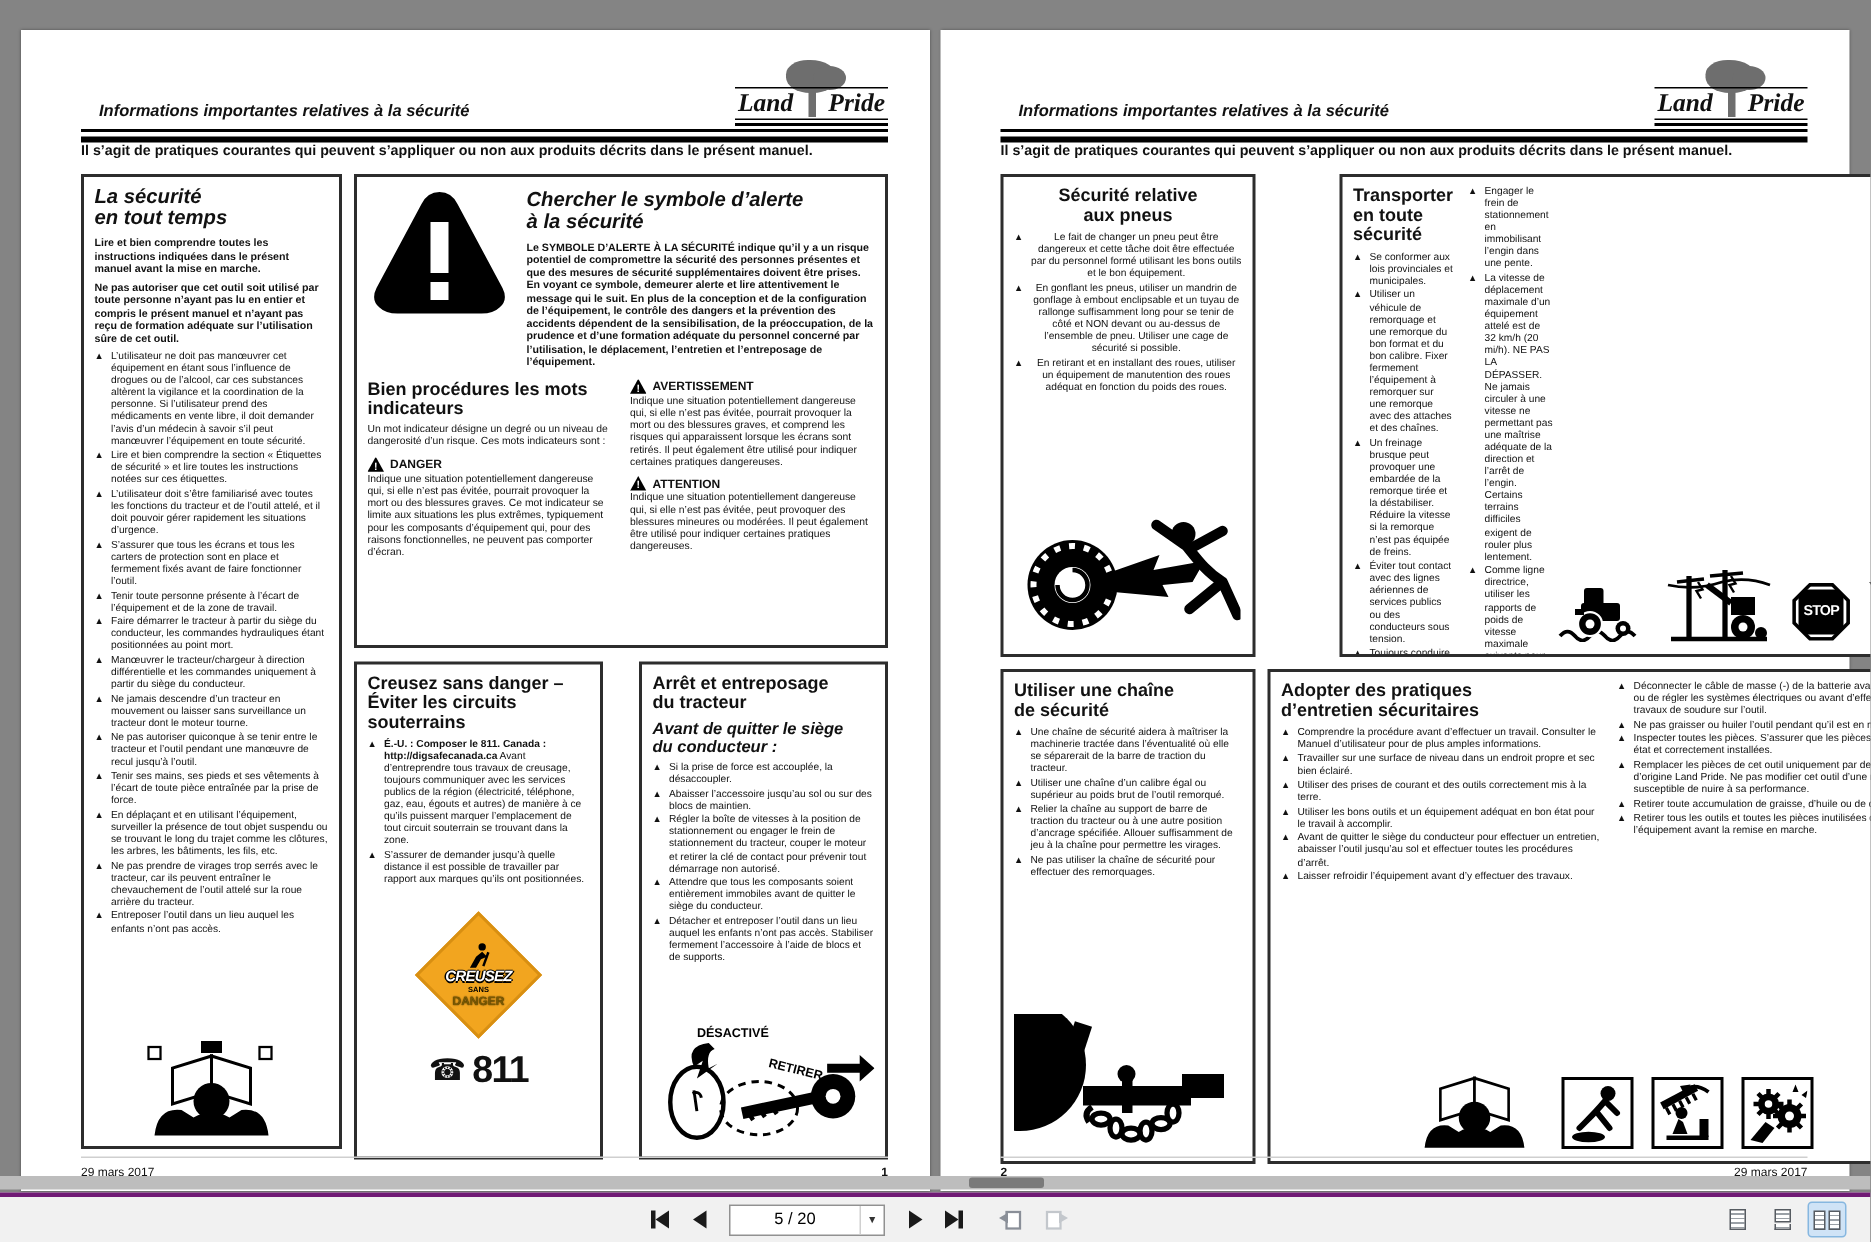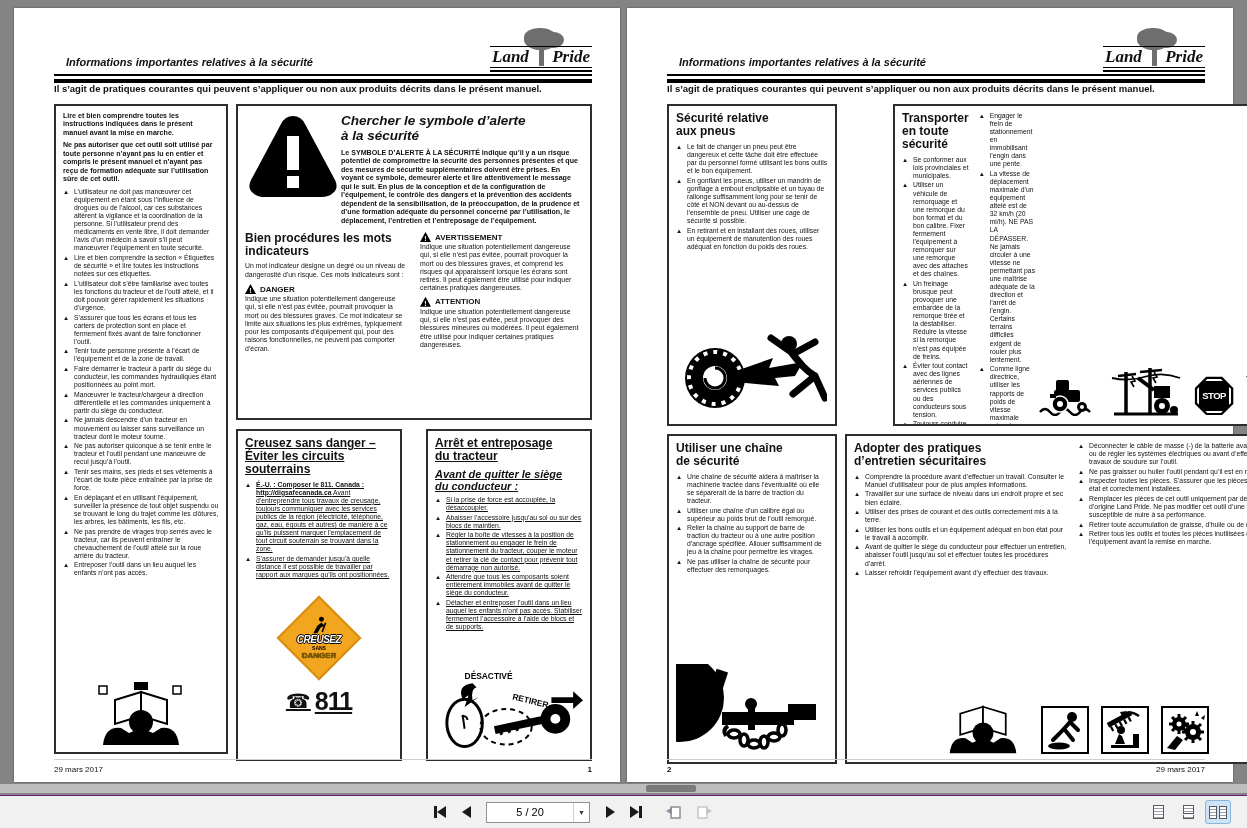--- a/index.html
+++ b/index.html
@@ -1,19 +1,19 @@
 <!DOCTYPE html>
 <html><head>
 <meta charset="utf-8">
 <style>
   * { box-sizing: border-box; margin: 0; padding: 0; }
   html,body { width:1247px; height:828px; overflow:hidden; }
   body { background:#848484; font-family:"Liberation Sans", sans-serif; color:#111; position:relative; }
 
-  .page { position:absolute; top:8px; width:606px; height:774px; background:#fff; box-shadow:0 0 2px rgba(0,0,0,.4); padding:20px 28px 6px 40px; }
+  .page { position:absolute; top:20px; width:606px; height:774px; background:#fff; box-shadow:0 0 2px rgba(0,0,0,.4); padding:20px 28px 6px 40px; }
   #page1 { left:14px; } #page2 { left:627px; }
 
   .phead { display:flex; justify-content:space-between; align-items:flex-end; height:44px; }
   .ptitle { font-size:11px; font-weight:bold; font-style:italic; padding-bottom:4px; padding-left:12px; }
   .logo { position:relative; width:102px; height:44px; font-family:"Liberation Serif", serif; }
   .logo .blob { position:absolute; left:34px; top:0; width:34px; height:22px; background:#6e6e6e; border-radius:45% 55% 50% 50%; }
   .logo .blob2 { position:absolute; left:52px; top:4px; width:22px; height:16px; background:#6e6e6e; border-radius:50%; }
   .logo .trunk { position:absolute; left:49px; top:16px; width:5px; height:22px; background:#6e6e6e; }
   .logo .words { position:absolute; left:0; right:0; bottom:4px; display:flex; justify-content:space-between; padding:0 2px; font-size:17px; font-weight:bold; font-style:italic; border-top:1px solid #000; border-bottom:1px solid #000; line-height:20px; }
   .logo .underbar { position:absolute; left:0; right:0; bottom:0; height:2.5px; background:#000; }
@@ -32,34 +32,34 @@
   .lead { font-size:7.1px; font-weight:bold; line-height:1.2; margin-bottom:4px; }
   ul.blist { list-style:none; }
   ul.blist li { position:relative; padding-left:11px; font-size:6.8px; line-height:1.19; margin-bottom:1.5px; }
   ul.blist li::before { content:"▲"; position:absolute; left:0; top:0; font-size:6.2px; }
   .bld { font-weight:bold; }
 
   
   .leftbox { width:174px; height:650px; display:flex; flex-direction:column; }
   .rightcol { flex:1; display:flex; flex-direction:column; gap:9px; }
   .alertbox { height:316px; }
-  .alert-top { display:flex; }
+  .alert-top { display:flex; gap:10px; }
   .alert-txt { flex:1; padding-top:2px; }
   .alert-title { font-size:13.5px; font-weight:bold; font-style:italic; line-height:1.1; white-space:pre-line; margin-bottom:5px; }
   .alert-body { font-size:7.1px; font-weight:bold; line-height:1.2; }
   .sig-grid { display:flex; gap:12px; margin-top:7px; }
   .sig-col { flex:1; }
   .sig-title { font-size:12px; font-weight:bold; line-height:1.1; margin-bottom:4px; }
   .sig-intro { font-size:6.9px; line-height:1.2; margin-bottom:5px; }
   .sig-head { display:flex; align-items:center; gap:4px; font-size:8px; font-weight:bold; margin-bottom:1px; margin-top:4px; }
   .sig-txt { font-size:6.9px; line-height:1.2; }
   .tri-sm { width:11px; height:10px; background:#000; clip-path:polygon(50% 0,100% 100%,0 100%); color:#fff; font-size:7px; font-weight:bold; text-align:center; line-height:13px; flex:0 0 auto; }
   .tri-sm::after { content:"!"; }
 
-  .row2 { display:flex; gap:24px; flex:1;text-decoration:underline; }
+  .row2 { display:flex; gap:24px; flex:1; }
   .row2 .box { flex:1; height:332px; display:flex; flex-direction:column; }
 
   .dig-diamond-wrap { margin:14px auto 4px; width:86px; height:86px; position:relative; }
   .dig-diamond { position:absolute; left:13px; top:13px; width:60px; height:60px; background:#f2a51f; border:2px solid #d88f12; transform:rotate(45deg); }
   .dig-inner { position:absolute; inset:0; display:flex; flex-direction:column; align-items:center; justify-content:center; }
   .dig-line1 { font-size:10px; font-weight:bold; font-style:italic; color:#fff; text-shadow:-1px 0 #000,1px 0 #000,0 -1px #000,0 1px #000; letter-spacing:-.5px; }
   .dig-line2 { font-size:5px; font-weight:bold; color:#000; }
   .dig-line3 { font-size:8px; font-weight:bold; color:#7a5a00; text-shadow:0 0 1px #000; }
   .phone-row { display:flex; align-items:center; justify-content:center; gap:4px; margin-top:2px; }
   .phone-glyph { font-size:20px; }
@@ -68,40 +68,40 @@
   .subhead-it { font-size:11px; font-weight:bold; font-style:italic; line-height:1.1; white-space:pre-line; margin-bottom:4px; }
 
   .icon-bottom { margin-top:auto; display:flex; justify-content:center; }
 
   .pfoot { position:absolute; left:40px; right:28px; bottom:8px; display:flex; justify-content:space-between; align-items:flex-end; font-size:8px; border-top:1px solid #cfcfcf; padding-top:5px; }
   .pfoot .pnum { font-weight:bold; }
 
   
   .col1 { width:174px; display:flex; flex-direction:column; gap:8px; }
   .colwide { flex:1; display:flex; flex-direction:column; gap:8px; }
-  .tiresbox { height:322px; display:flex; flex-direction:column; }
+  .tiresbox { height:322px; display:flex; flex-direction:column;text-align:center; }
   .chainbox { height:330px; display:flex; flex-direction:column; }
   .transbox { height:322px; display:flex; flex-direction:row;margin-left:48px; }
   .maintbox { height:330px; display:flex; flex-direction:column; }
   .twocol { display:flex; gap:10px; }
   .twocol > div { flex:1; }
   .imgrow { margin-top:auto; display:flex; align-items:flex-end; justify-content:center; gap:12px; padding-bottom:2px; }
 
   .stop-sign { width:40px; height:40px; background:#000; clip-path:polygon(30% 2%,70% 2%,98% 30%,98% 70%,70% 98%,30% 98%,2% 70%,2% 30%); display:flex; align-items:center; justify-content:center; }
   .stop-inner { width:34px; height:34px; background:#000; border:2px solid #fff; clip-path:polygon(30% 0,70% 0,100% 30%,100% 70%,70% 100%,30% 100%,0 70%,0 30%); display:flex; align-items:center; justify-content:center; color:#fff; font-size:9.5px; font-weight:bold; letter-spacing:-.5px; }
   .yield { width:46px; height:40px; background:#000; clip-path:polygon(0 0,100% 0,50% 100%); display:flex; justify-content:center; padding-top:5px; }
   .yield-in { width:30px; height:25px; background:#fff; clip-path:polygon(0 0,100% 0,50% 100%); display:flex; justify-content:center; padding-top:3px; }
   .yield-core { width:21px; height:18px; background:#000; clip-path:polygon(0 0,100% 0,50% 100%); }
 
   .picto { width:48px; height:48px; border:2px solid #000; display:flex; align-items:center; justify-content:center; background:#fff; }
 
   
   .hscroll { position:absolute; left:0; right:0; top:784px; height:9px; background:#bdbdbd; }
   .hscroll .handle { position:absolute; left:646px; top:1px; width:50px; height:7px; background:#7a7a7a; border-radius:2px; }
-  .toolbar { position:absolute; left:0; right:0; bottom:0; height:33px; background:#f1f1f1; border-top:1px solid #701a75; display:flex; align-items:center; }
+  .toolbar { position:absolute; left:0; right:0; bottom:0; height:33px; background:#f1f1f1; border-top:3px solid #701a75; display:flex; align-items:center; }
   .navgroup { display:flex; align-items:center; gap:2px; margin-left:428px; }
   .tbtn { width:24px; height:24px; display:flex; align-items:center; justify-content:center; border-radius:3px; cursor:pointer; }
   .tri-l { width:0; height:0; border-top:6px solid transparent; border-bottom:6px solid transparent; border-right:9px solid #1a1a1a; }
   .tri-r { width:0; height:0; border-top:6px solid transparent; border-bottom:6px solid transparent; border-left:9px solid #1a1a1a; }
   .bar-v { width:2.5px; height:12px; background:#1a1a1a; }
   .pagebox { display:flex; align-items:center; width:104px; height:21px; background:#fff; border:1px solid #919191; margin:0 6px; }
   .pagebox input { flex:1; border:none; outline:none; font-size:11px; text-align:center; font-family:"Liberation Sans",sans-serif; width:70px; background:transparent; }
   .pagebox .caret { width:16px; height:100%; display:flex; align-items:center; justify-content:center; font-size:7px; color:#333; border-left:1px solid #d0d0d0; }
   .histgroup { display:flex; align-items:center; gap:6px; margin-left:14px; }
   .viewgroup { display:flex; align-items:center; gap:4px; margin-left:auto; margin-right:16px; }
@@ -126,20 +126,22 @@
       </div>
       <div class="underbar"></div>
     </div>
   </div>
   <div class="hr2"></div>
   <div class="intro">Il s’agit de pratiques courantes qui peuvent s’appliquer ou non aux produits décrits dans le présent manuel.</div>
 
   <div class="cols">
 
     <div class="box leftbox">
+      <div class="box-title it">La sécurité
+en tout temps</div>
       <div class="lead">Lire et bien comprendre toutes les instructions indiquées dans le présent manuel avant la mise en marche.</div>
       <div class="lead">Ne pas autoriser que cet outil soit utilisé par toute personne n’ayant pas lu en entier et compris le présent manuel et n’ayant pas reçu de formation adéquate sur l’utilisation sûre de cet outil.</div>
       <ul class="blist">
           <li>L’utilisateur ne doit pas manœuvrer cet équipement en étant sous l’influence de drogues ou de l’alcool, car ces substances altèrent la vigilance et la coordination de la personne. Si l’utilisateur prend des médicaments en vente libre, il doit demander l’avis d’un médecin à savoir s’il peut manœuvrer l’équipement en toute sécurité.</li>
           <li>Lire et bien comprendre la section « Étiquettes de sécurité » et lire toutes les instructions notées sur ces étiquettes.</li>
           <li>L’utilisateur doit s’être familiarisé avec toutes les fonctions du tracteur et de l’outil attelé, et il doit pouvoir gérer rapidement les situations d’urgence.</li>
           <li>S’assurer que tous les écrans et tous les carters de protection sont en place et fermement fixés avant de faire fonctionner l’outil.</li>
           <li>Tenir toute personne présente à l’écart de l’équipement et de la zone de travail.</li>
           <li>Faire démarrer le tracteur à partir du siège du conducteur, les commandes hydrauliques étant positionnées au point mort.</li>
           <li>Manœuvrer le tracteur/chargeur à direction différentielle et les commandes uniquement à partir du siège du conducteur.</li>

